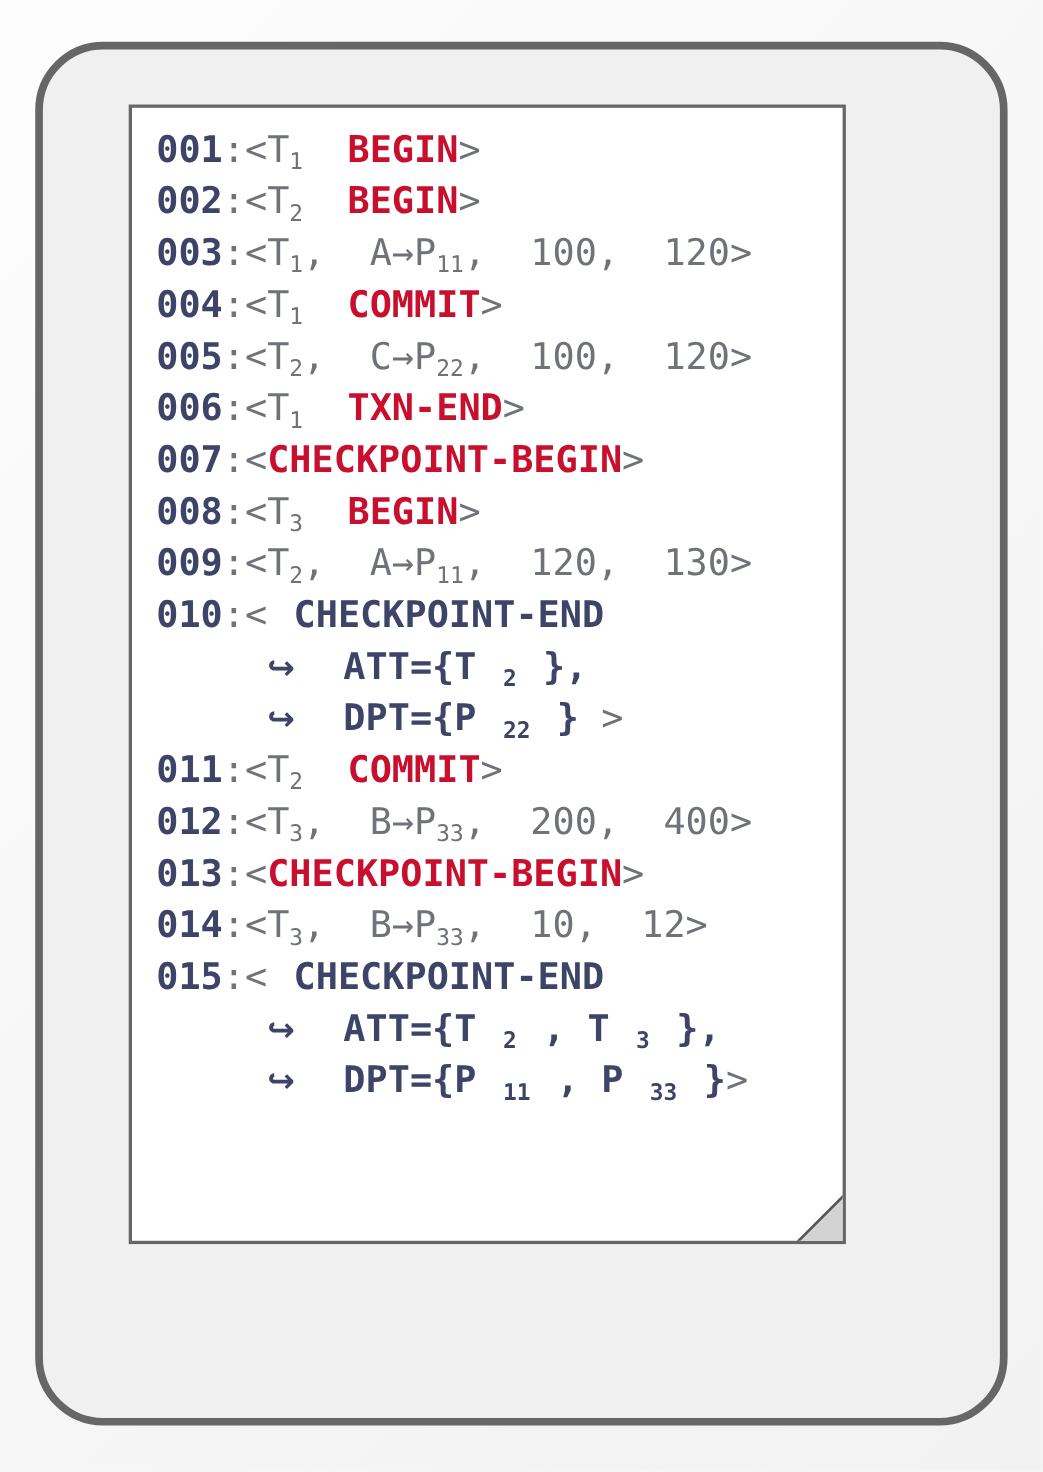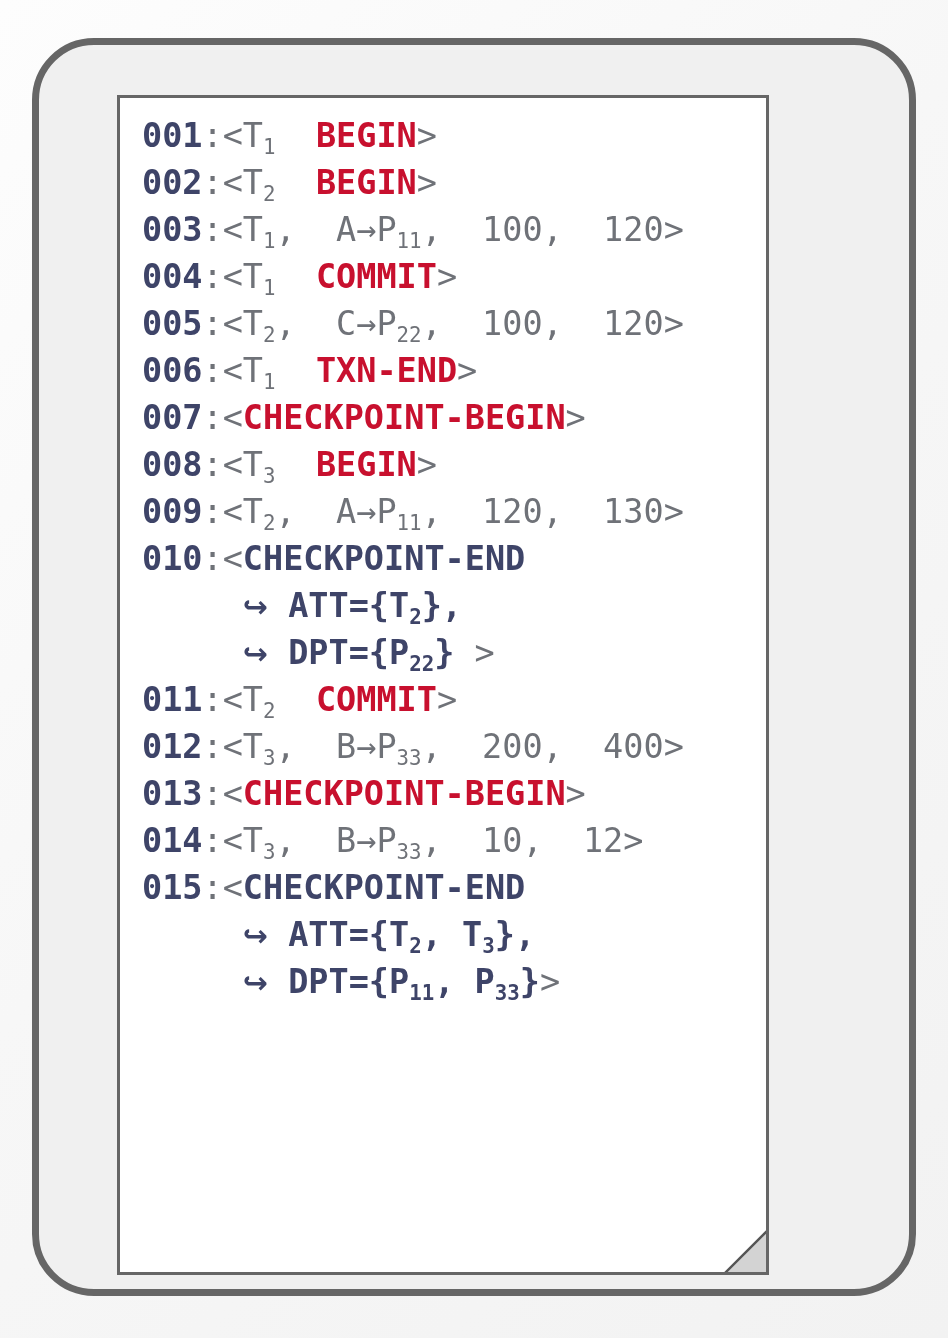--- a/index.html
+++ b/index.html
@@ -27,21 +27,21 @@
     border: 7px solid #666666;
     border-radius: 62px;
   }
 
   
   #log-panel {
     position: absolute;
     left: 78px;
     top: 50px;
     width: 652px;
-    height: 1180px;
+    height: 1036px;
     box-sizing: border-box;
     background: #ffffff;
     border: 3px solid #666666;
     overflow: hidden;
   }
 
   #log-lines {
     position: absolute;
     left: 22px;
     top: 14px;
@@ -70,20 +70,21 @@
     color: #6f7278;
     font-weight: normal;
   }
   .kw-red {
     color: #c8102e;
     font-weight: bold;
   }
   .kw-navy {
     color: #3e4468;
     font-weight: bold;
+    margin-left: 24px;
   }
   .plain {
     color: #6f7278;
     font-weight: normal;
   }
   .arrowglyph {
     color: #3e4468;
     font-weight: bold;
     font-family: "DejaVu Sans", "Liberation Sans", sans-serif;
     font-size: 30px;

